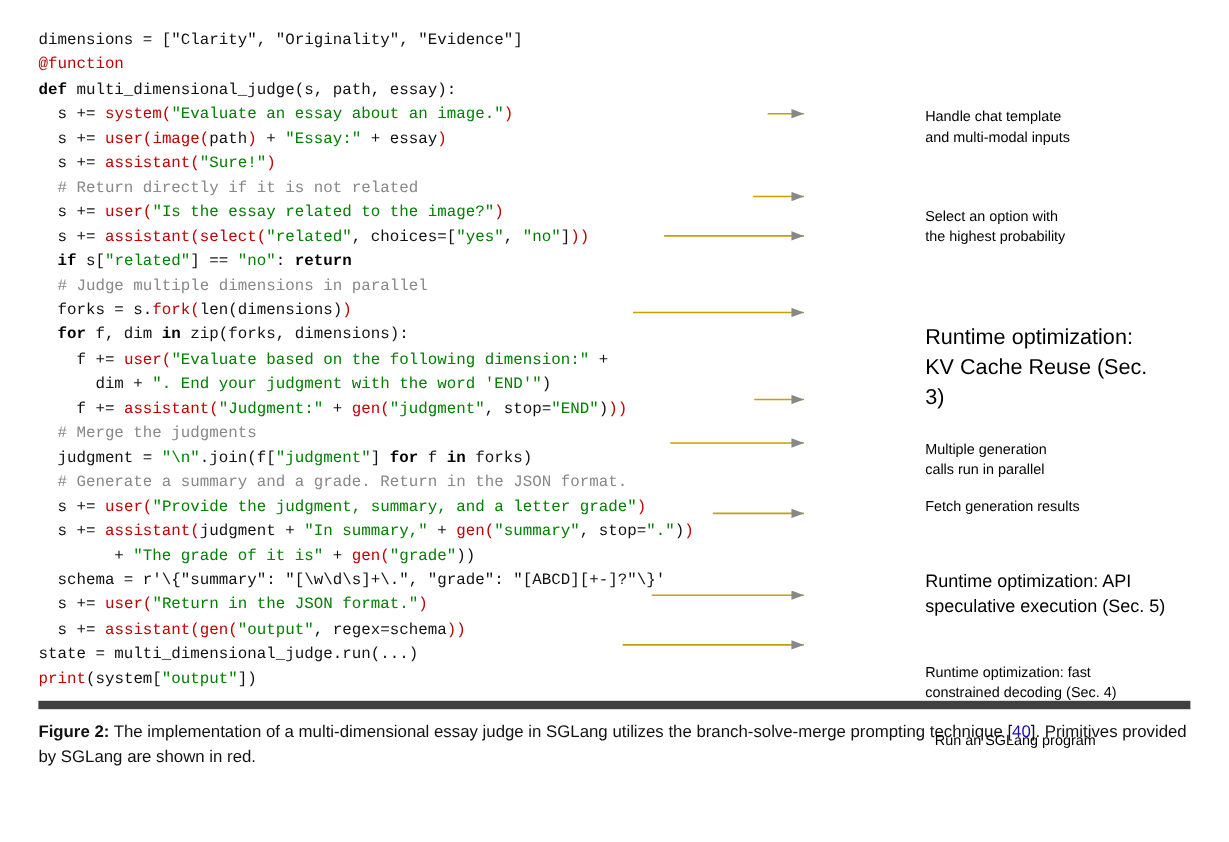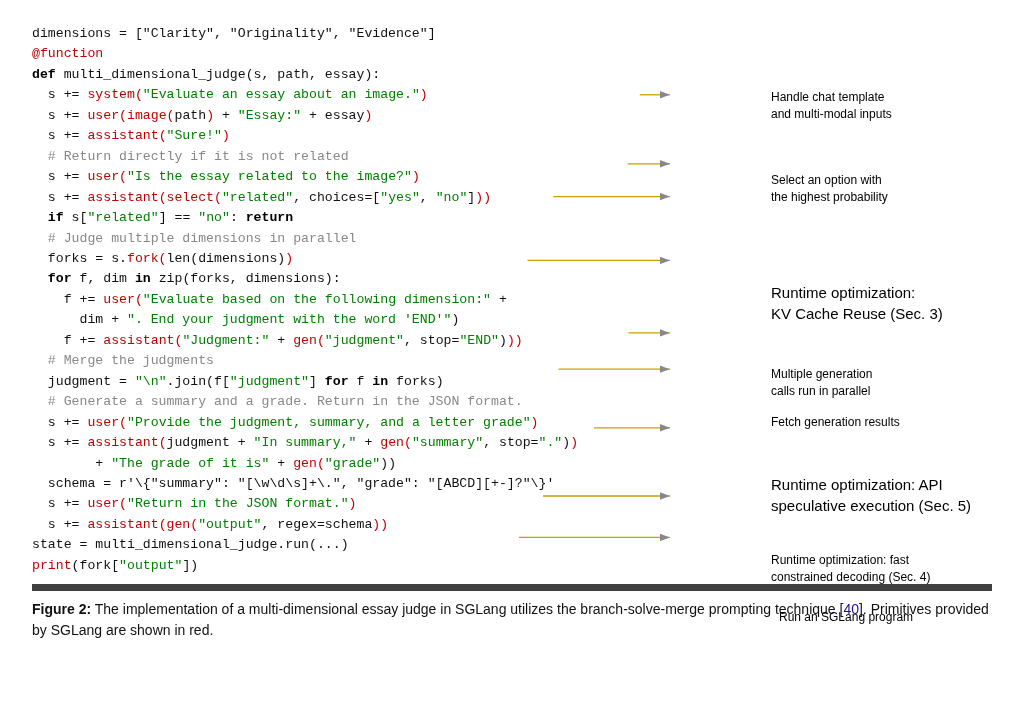--- a/index.html
+++ b/index.html
@@ -96,21 +96,21 @@
         <div class="line"><span class="comment">  # Generate a summary and a grade. Return in the JSON format.</span></div>
         <div class="line"><span class="normal">  s += </span><span class="builtin-red">user(</span><span class="string-green">"Provide the judgment, summary, and a letter grade"</span><span class="builtin-red">)</span></div>
         <div class="line"><span class="normal">  s += </span><span class="builtin-red">assistant(</span><span class="normal">judgment + </span><span class="string-green">"In summary,"</span><span class="normal"> + </span><span class="builtin-red">gen(</span><span class="string-green">"summary"</span><span class="normal">, stop=</span><span class="string-green">"."</span><span class="normal">)</span><span class="builtin-red">)</span></div>
         <div class="line"><span class="normal">        + </span><span class="string-green">"The grade of it is"</span><span class="normal"> + </span><span class="builtin-red">gen(</span><span class="string-green">"grade"</span><span class="normal">))</span></div>
 
         <div class="line"><span class="normal">  schema = r'\{"summary": "[\w\d\s]+\.", "grade": "[ABCD][+-]?"\}'</span></div>
         <div class="line"><span class="normal">  s += </span><span class="builtin-red">user(</span><span class="string-green">"Return in the JSON format."</span><span class="builtin-red">)</span></div>
         <div class="line"><span class="normal">  s += </span><span class="builtin-red">assistant(gen(</span><span class="string-green">"output"</span><span class="normal">, regex=schema</span><span class="builtin-red">))</span></div>
 
         <div class="line"><span class="normal">state = multi_dimensional_judge.run(...)</span></div>
-        <div class="line"><span class="builtin-red">print</span><span class="normal">(fork[</span><span class="string-green">"output"</span><span class="normal">])</span></div>
+        <div class="line"><span class="builtin-red">print</span><span class="normal">(system[</span><span class="string-green">"output"</span><span class="normal">])</span></div>
       </div>
     </div>
 
     <svg class="arrow-overlay" viewBox="0 0 1024 640" xmlns="http://www.w3.org/2000/svg">
 
       <defs>
         <marker id="arrowhead" markerWidth="8" markerHeight="6" refX="8" refY="3" orient="auto">
           <polygon points="0 0, 8 3, 0 6" fill="#888"></polygon>
         </marker>
       </defs>
@@ -129,21 +129,21 @@
 
       <line x1="607" y1="468" x2="695" y2="468" stroke="#c8a000" stroke-width="1.5" marker-end="url(#arrowhead)"></line>
 
       <line x1="548" y1="547" x2="695" y2="547" stroke="#c8a000" stroke-width="1.5" marker-end="url(#arrowhead)"></line>
 
       <line x1="520" y1="595" x2="695" y2="595" stroke="#c8a000" stroke-width="1.5" marker-end="url(#arrowhead)"></line>
     </svg>
 
     <div style="position:absolute;right:16px;top:65px;font-family:Arial,sans-serif;font-size:12px;line-height:1.4;width:205px;">Handle chat template<br>and multi-modal inputs</div>
     <div style="position:absolute;right:16px;top:148px;font-family:Arial,sans-serif;font-size:12px;line-height:1.4;width:205px;">Select an option with<br>the highest probability</div>
-    <div style="position:absolute;right:16px;top:258px;font-family:Arial,sans-serif;font-size:15px;line-height:1.4;width:205px;">Runtime optimization:<br>KV Cache Reuse (Sec. 3)</div>
+    <div style="position:absolute;right:16px;top:245px;font-family:Arial,sans-serif;font-size:18px;line-height:1.4;width:205px;">Runtime optimization:<br>KV Cache Reuse (Sec. 3)</div>
     <div style="position:absolute;right:16px;top:342px;font-family:Arial,sans-serif;font-size:12px;line-height:1.4;width:205px;">Multiple generation<br>calls run in parallel</div>
     <div style="position:absolute;right:16px;top:390px;font-family:Arial,sans-serif;font-size:12px;line-height:1.4;width:205px;">Fetch generation results</div>
     <div style="position:absolute;right:16px;top:450px;font-family:Arial,sans-serif;font-size:15px;line-height:1.4;width:205px;">Runtime optimization: API<br>speculative execution (Sec. 5)</div>
     <div style="position:absolute;right:16px;top:528px;font-family:Arial,sans-serif;font-size:12px;line-height:1.4;width:205px;">Runtime optimization: fast<br>constrained decoding (Sec. 4)</div>
     <div style="position:absolute;right:8px;top:585px;font-family:Arial,sans-serif;font-size:12px;line-height:1.4;width:205px;">Run an SGLang program</div>
   </div>
 
   <div class="caption">
     <span class="caption-label">Figure 2:</span><span> The implementation of a multi-dimensional essay judge in SGLang utilizes the branch-solve-merge
 prompting technique [<span class="ref-link">40</span>]. Primitives provided by SGLang are shown in red.</span>

